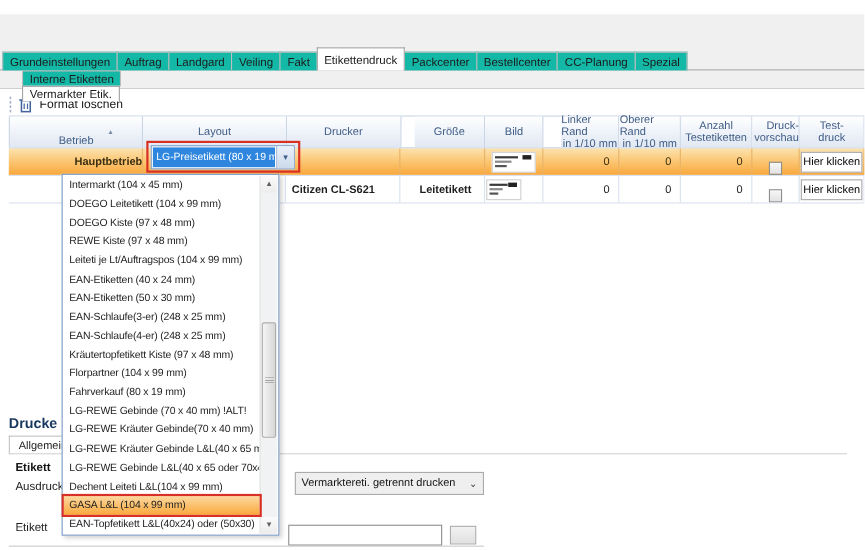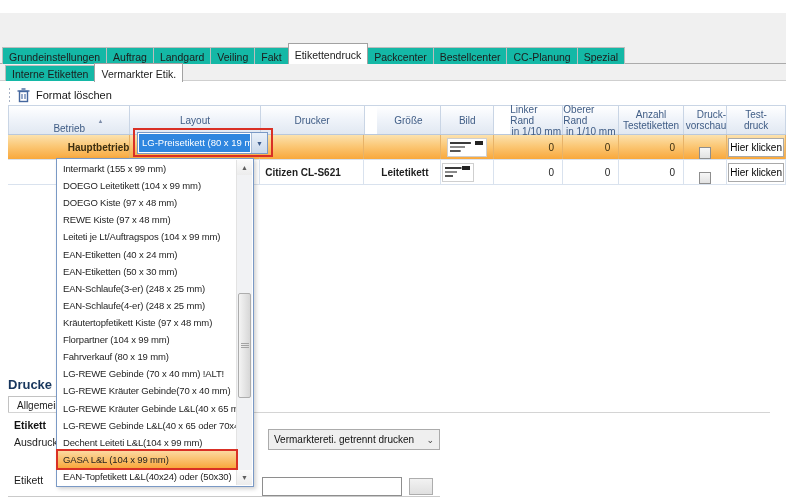--- a/index.html
+++ b/index.html
@@ -11,21 +11,21 @@
   .band-gray{position:absolute;left:0;top:13px;width:786px;height:68px;background:#F0F0F0;}
   .tabline1{position:absolute;left:0;top:63px;width:786px;height:1px;background:#ABABAB;}
   .tabline2{position:absolute;left:0;top:80px;width:786px;height:1px;background:#CFCFCF;}
 
   
   .main-tabs{position:absolute;left:2px;top:43px;height:21px;display:flex;align-items:flex-end;z-index:3;}
   .tab{height:15px;padding:1px 6px 0 6px;background:#14b8a6;border:1px solid #BDBDBD;border-bottom:none;
        font-size:10.5px;color:#1c1c1c;display:flex;align-items:center;white-space:nowrap;margin-right:-1px;cursor:default;}
   .tab.active{height:19px;background:#fff;border-color:#A2A2A2;position:relative;z-index:4;}
   
-  .sub-tabs{position:absolute;left:5px;top:64px;height:17px;display:flex;align-items:center;z-index:3;}
+  .sub-tabs{position:absolute;left:20px;top:64px;height:17px;display:flex;align-items:flex-start;z-index:3;flex-direction:column;}
   .sub-tabs .tab{height:14px;}
   .sub-tabs .tab.active{height:17px;background:#fff;}
 
   .panel{position:absolute;left:0;top:81px;width:786px;height:419px;background:#fff;}
 
   
   .toolbar{position:absolute;left:8px;top:86px;height:18px;display:flex;align-items:center;gap:6px;}
   .grip{width:3px;height:16px;background-image:radial-gradient(circle,#A7B2C4 0.9px,transparent 1.1px);background-size:3px 4px;background-repeat:repeat-y;}
   .tool-label{font-size:11px;color:#161616;}
 
@@ -240,21 +240,21 @@
   <div class="combo-editor">
     <div class="combo-sel">LG-Preisetikett (80 x 19 mm)</div>
     <div class="combo-btn">
       <span>▼</span>
     </div>
   </div>
   <div class="red-box-combo"></div>
 
   <div class="dropdown">
     <div class="dd-items" id="dd-items">
-        <div class="dd-item">Intermarkt (155 x 99 mm)</div>
+        <div class="dd-item">Intermarkt (104 x 45 mm)</div>
         <div class="dd-item">DOEGO Leitetikett (104 x 99 mm)</div>
         <div class="dd-item">DOEGO Kiste (97 x 48 mm)</div>
         <div class="dd-item">REWE Kiste (97 x 48 mm)</div>
         <div class="dd-item">Leiteti je Lt/Auftragspos (104 x 99 mm)</div>
         <div class="dd-item">EAN-Etiketten (40 x 24 mm)</div>
         <div class="dd-item">EAN-Etiketten (50 x 30 mm)</div>
         <div class="dd-item">EAN-Schlaufe(3-er) (248 x 25 mm)</div>
         <div class="dd-item">EAN-Schlaufe(4-er) (248 x 25 mm)</div>
         <div class="dd-item">Kräutertopfetikett Kiste (97 x 48 mm)</div>
         <div class="dd-item">Florpartner (104 x 99 mm)</div>

